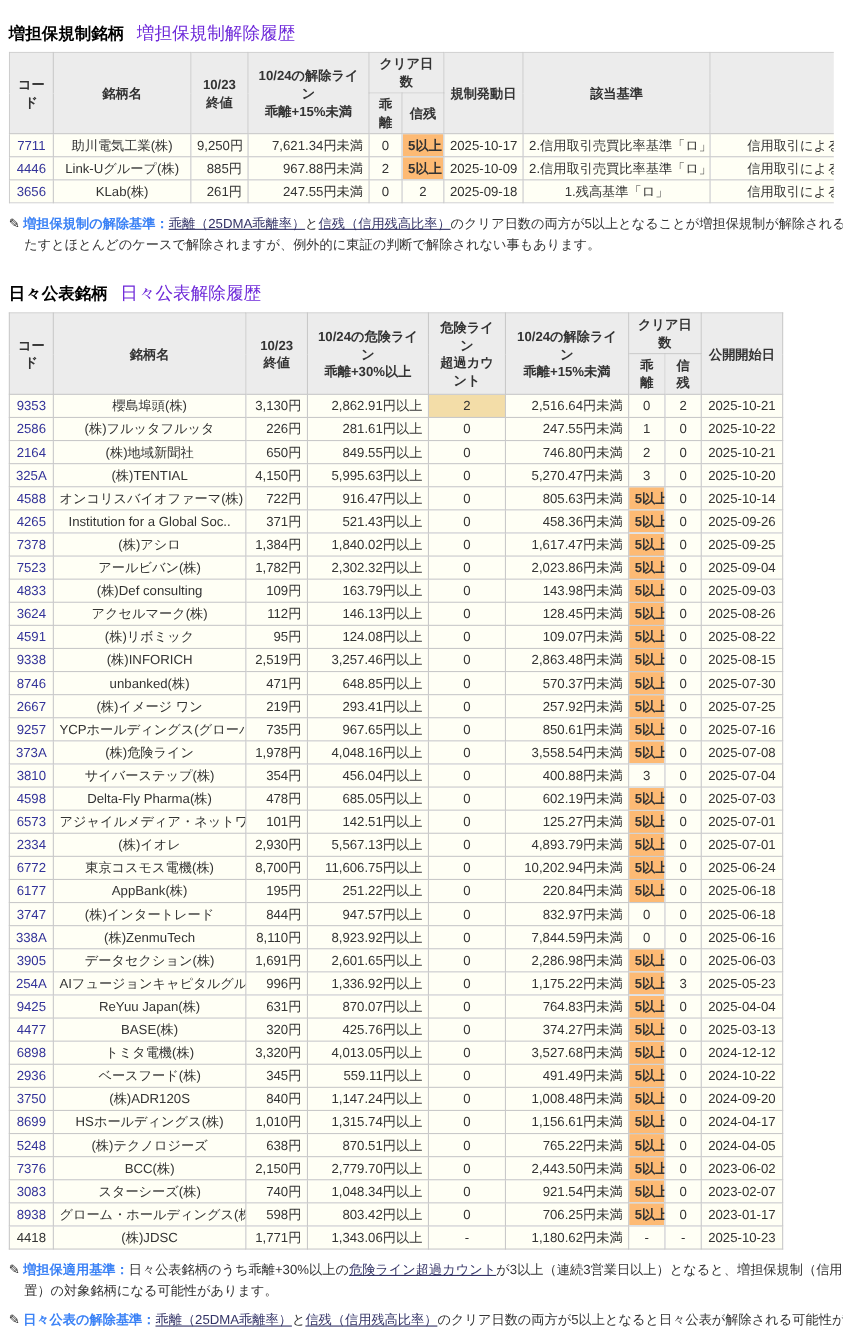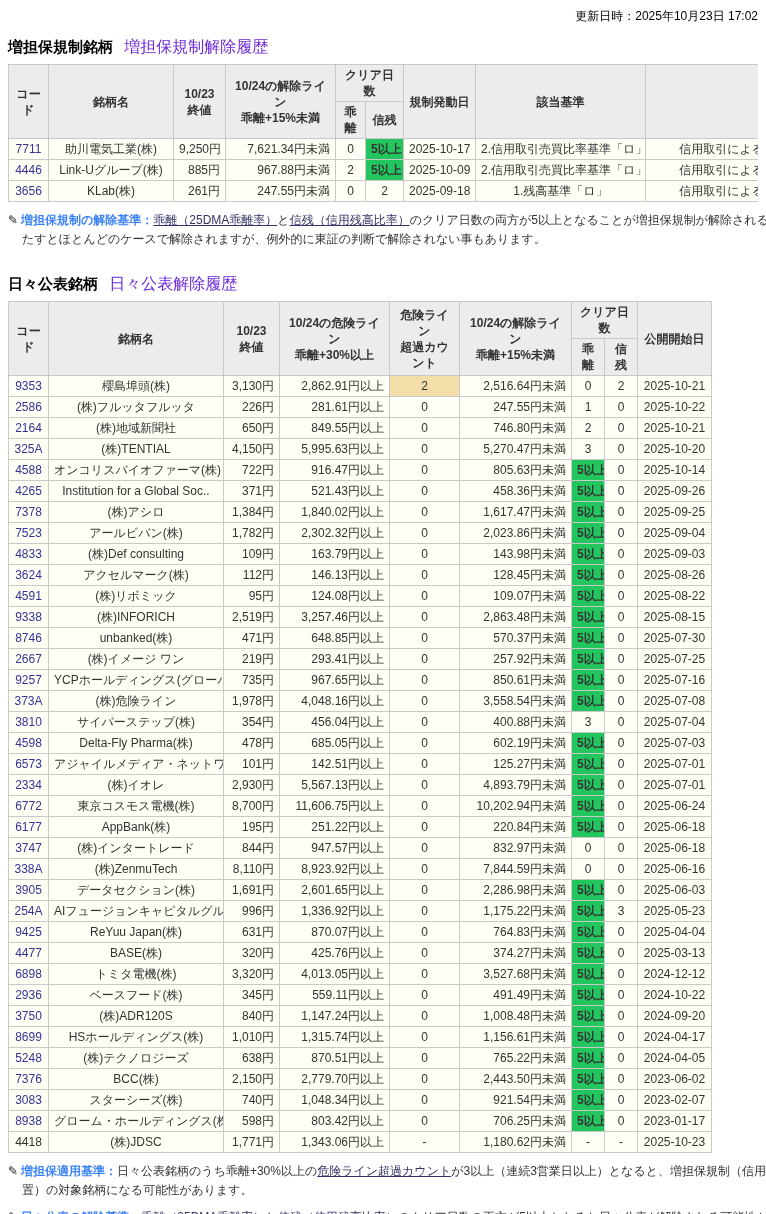--- a/index.html
+++ b/index.html
@@ -14,38 +14,37 @@
   .page{width:992px;padding:8px;box-sizing:border-box;}
   .update-time{width:750px;text-align:right;color:#000;font-size:12px;margin-bottom:4px;}
   .sec-head{margin:12px 0 6px 0;}
   .sec-title{font-size:15px;font-weight:bold;color:#000;text-align:right;}
   .hist-link{font-size:16px;color:#6d28d9;text-decoration:none;margin-left:8px;cursor:pointer;}
   table{border-collapse:collapse;table-layout:fixed;}
   th,td{border:1px solid #c9c9c9;padding:2px 5px;line-height:16px;overflow:hidden;white-space:nowrap;font-size:12px;}
   th{background:#ececec;font-weight:bold;text-align:center;white-space:pre-line;color:#333;}
   td{background:#fffff5;}
   .ta-l{text-align:center}.ta-r{text-align:right}.ta-c{text-align:center}
-  td.hl-cream{background:#22c55e;font-weight:bold;}
+  td.hl-cream{background:#fdba74;font-weight:bold;}
   td.hl-count{background:#f3dda8;}
   a.code{color:#333399;text-decoration:none;cursor:pointer;}
   .t1wrap{width:750px;overflow:hidden;}
   .t1{width:862px;}
   .t2{width:703px;}
   .note{margin:9px 0 0 0;line-height:1.55;width:972px;padding-left:14px;text-indent:-14px;}
   .note .pencil{font-weight:normal;margin-right:3px;color:#111;}
   .note .note-label{font-weight:bold;color:#3b82f6;}
   .note a{color:#333366;text-decoration:underline;cursor:pointer;}
   .gap{height:14px;}
 </style>
 </head>
 <body>
 
 <div class="page">
 
-  <div class="update-time">更新日時：2025年10月23日 17:02</div>
 
   <div class="sec-head">
     <span class="sec-title">増担保規制銘柄</span>
     <a class="hist-link" href="#">増担保規制解除履歴</a>
   </div>
 
   <div class="t1wrap">
     <table class="t1">
       <colgroup>
         <col style="width:40px">

